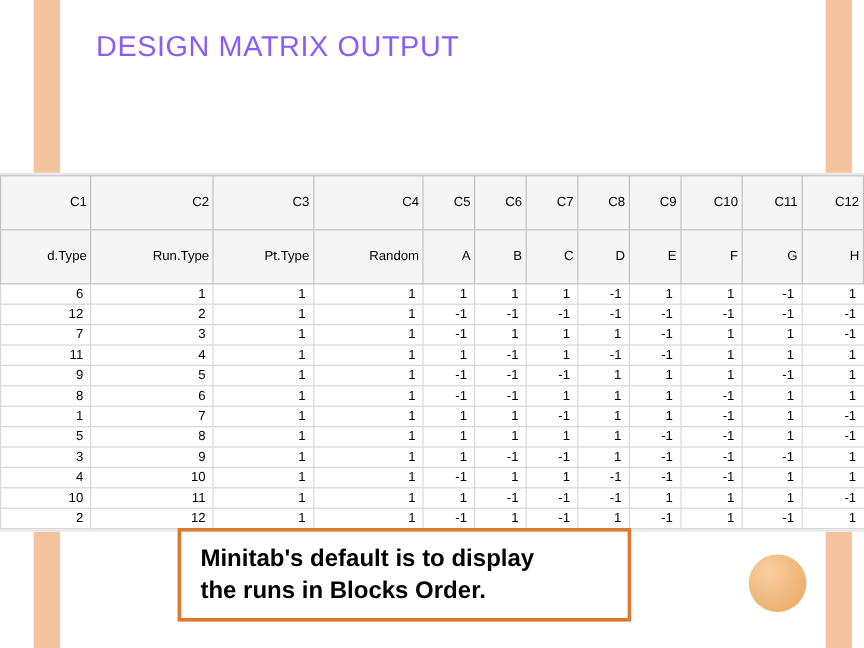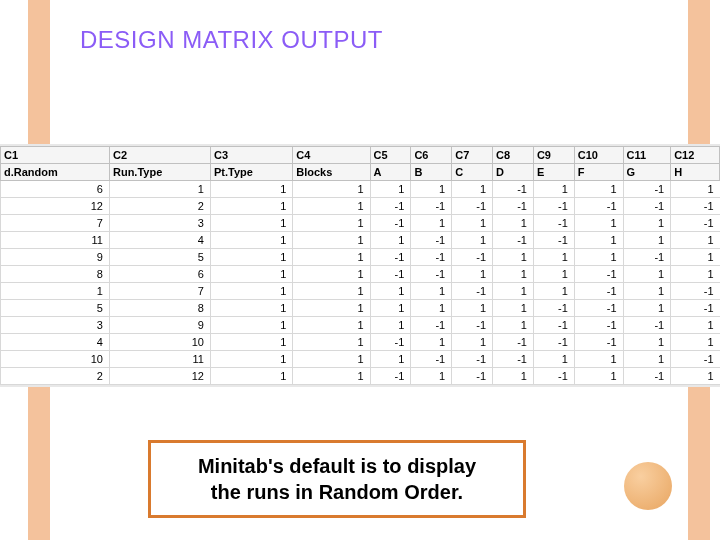--- a/index.html
+++ b/index.html
@@ -49,23 +49,23 @@
   }
   table {
     border-collapse: collapse;
     width: 100%;
     font-size: 11px;
     color: #000;
   }
   thead tr.h1 th, thead tr.h2 th {
     background: #f5f5f5;
     border: 1px solid #c0c0c0;
-    font-weight: bold;
-    text-align: left;
-    padding: 2px 3px;
+    font-weight: normal;
+    text-align: right;
+    padding: 16px 3px;
     white-space: nowrap;
   }
   thead tr.h1 th { height: 16px; }
   thead tr.h2 th { height: 16px; }
   tbody td {
     border: 1px solid #d8d8d8;
     text-align: right;
     padding: 2px 6px;
     height: 16px;
     background: #fff;
@@ -73,21 +73,21 @@
   tbody td:last-child { border-right: none; }
   thead th:last-child { border-right: none; }
   .callout {
     position: absolute;
     left: 148px;
     top: 440px;
     width: 378px;
     border: 3px solid #d97a2e;
     background: #fff;
     padding: 10px 16px;
-    text-align: center;
+    text-align: left;
     font-size: 20px;
     font-weight: bold;
     color: #000;
     line-height: 1.3;
   }
   .dot {
     position: absolute;
     right: 48px;
     bottom: 30px;
     width: 48px;
@@ -118,24 +118,24 @@
           <th>C5</th>
           <th>C6</th>
           <th>C7</th>
           <th>C8</th>
           <th>C9</th>
           <th>C10</th>
           <th>C11</th>
           <th>C12</th>
         </tr>
       <tr class="h2" id="header-row-bottom">
-          <th>d.Random</th>
+          <th>d.Type</th>
           <th>Run.Type</th>
           <th>Pt.Type</th>
-          <th>Blocks</th>
+          <th>Random</th>
           <th>A</th>
           <th>B</th>
           <th>C</th>
           <th>D</th>
           <th>E</th>
           <th>F</th>
           <th>G</th>
           <th>H</th>
         </tr>
     </thead>
@@ -307,16 +307,16 @@
           <td>1</td>
           <td>-1</td>
           <td>1</td>
         </tr>
       </tbody>
   </table>
 </div>
 
 <div class="callout">
   <span>Minitab's default is to display</span><br>
-  <span>the runs in Random Order.</span>
+  <span>the runs in Blocks Order.</span>
 </div>
 
 <div class="dot"></div>
 
 </body></html>

